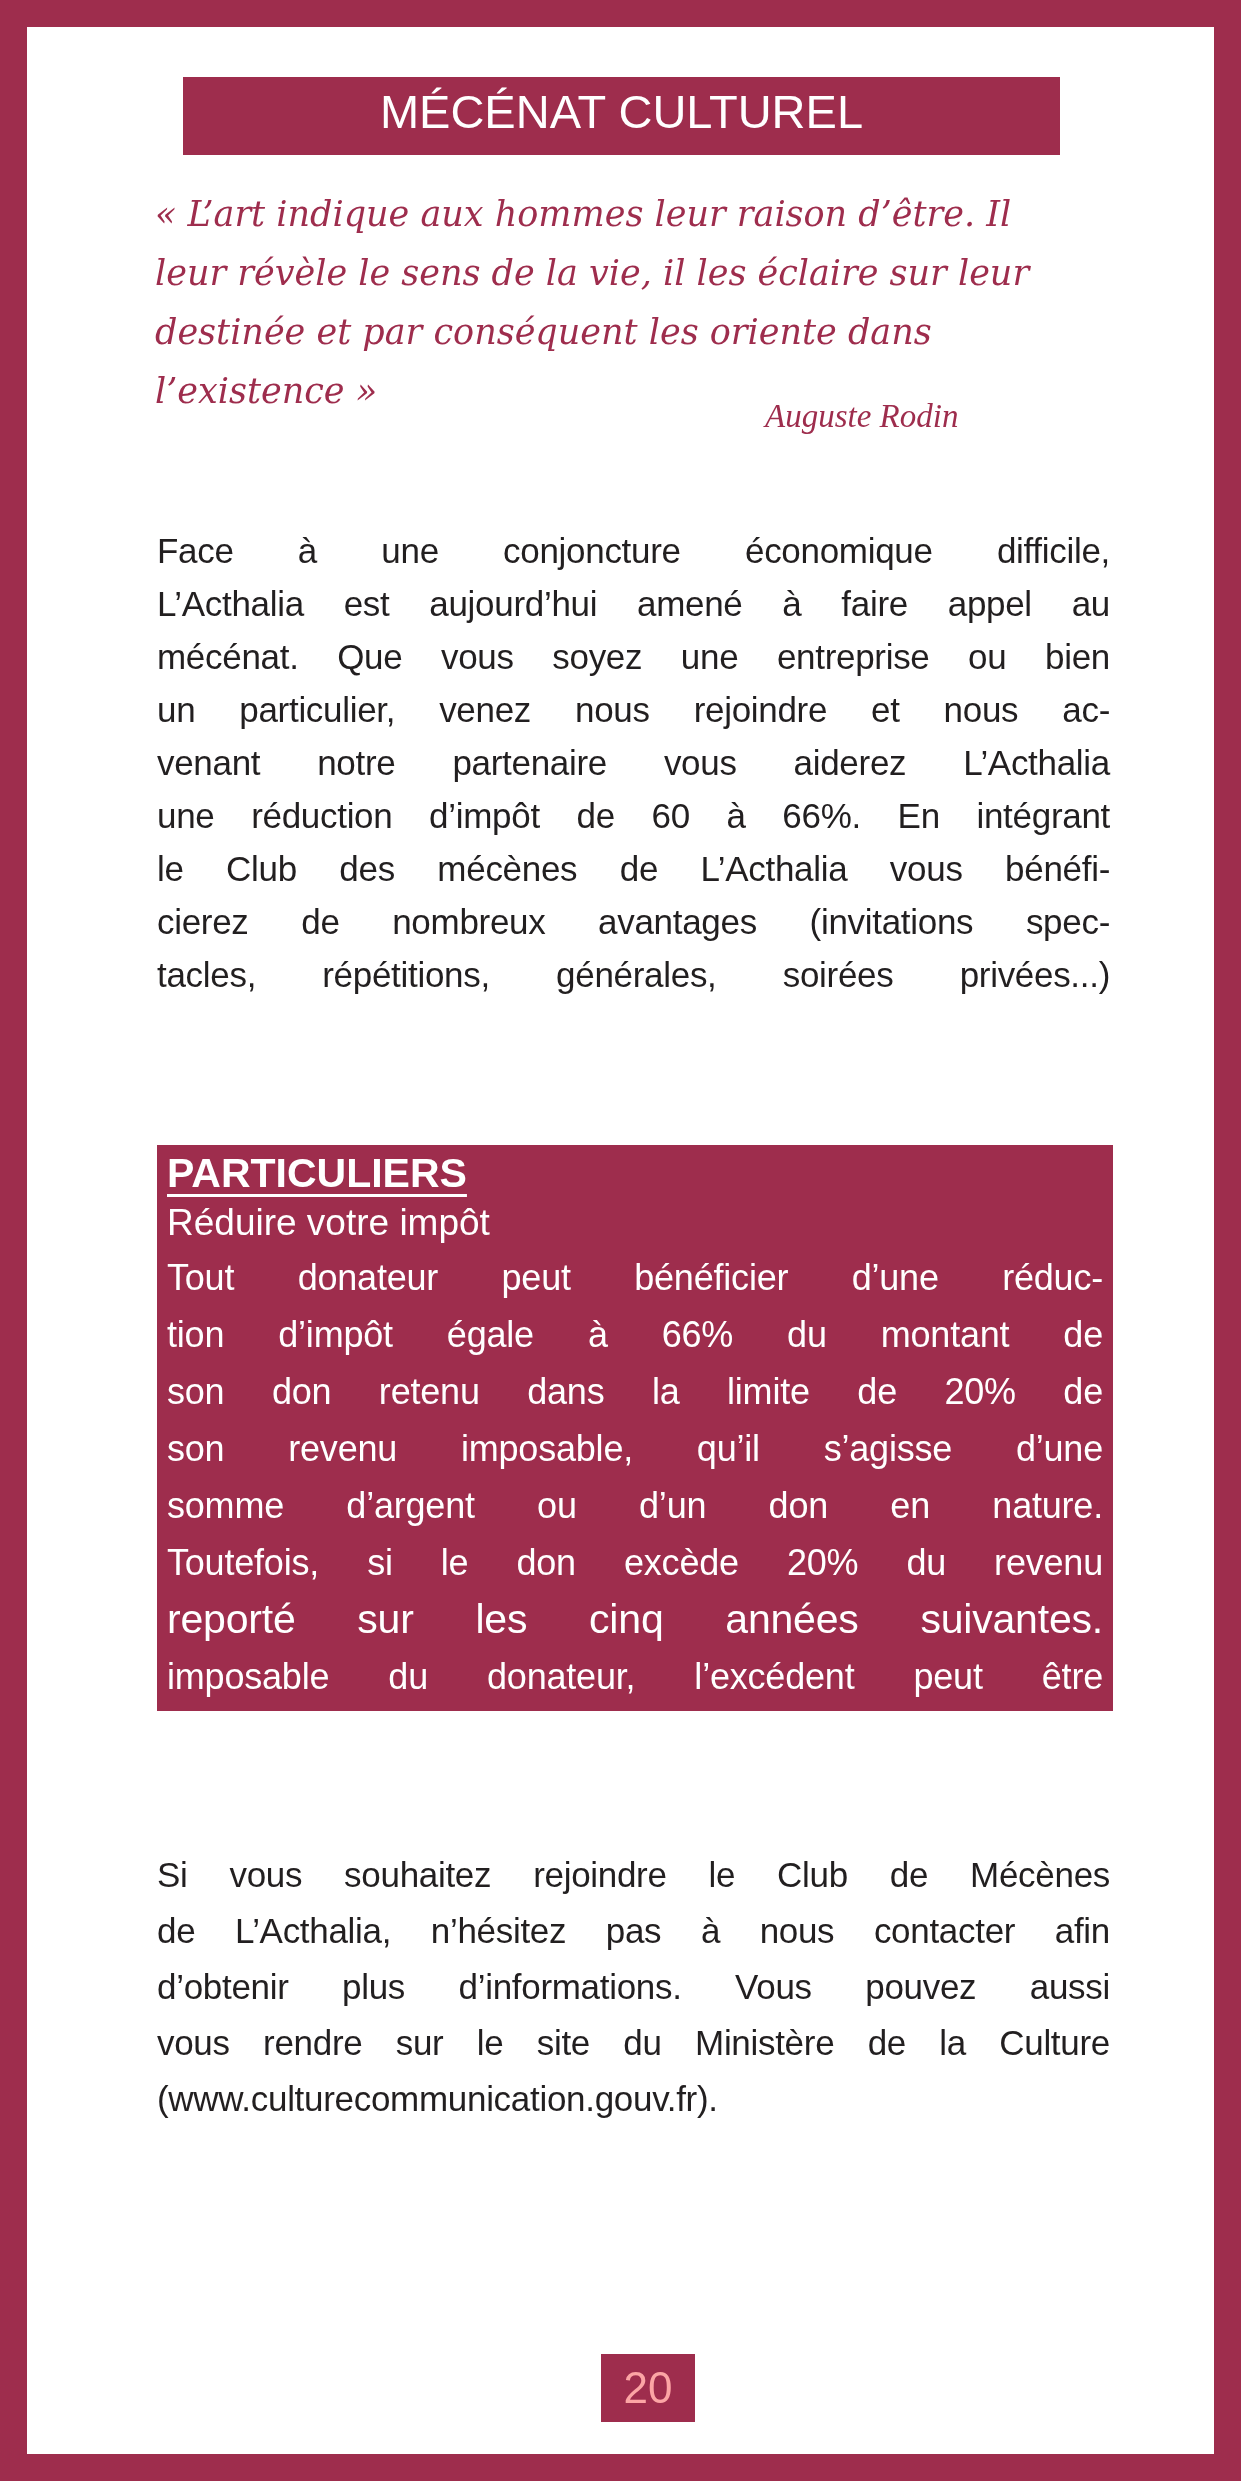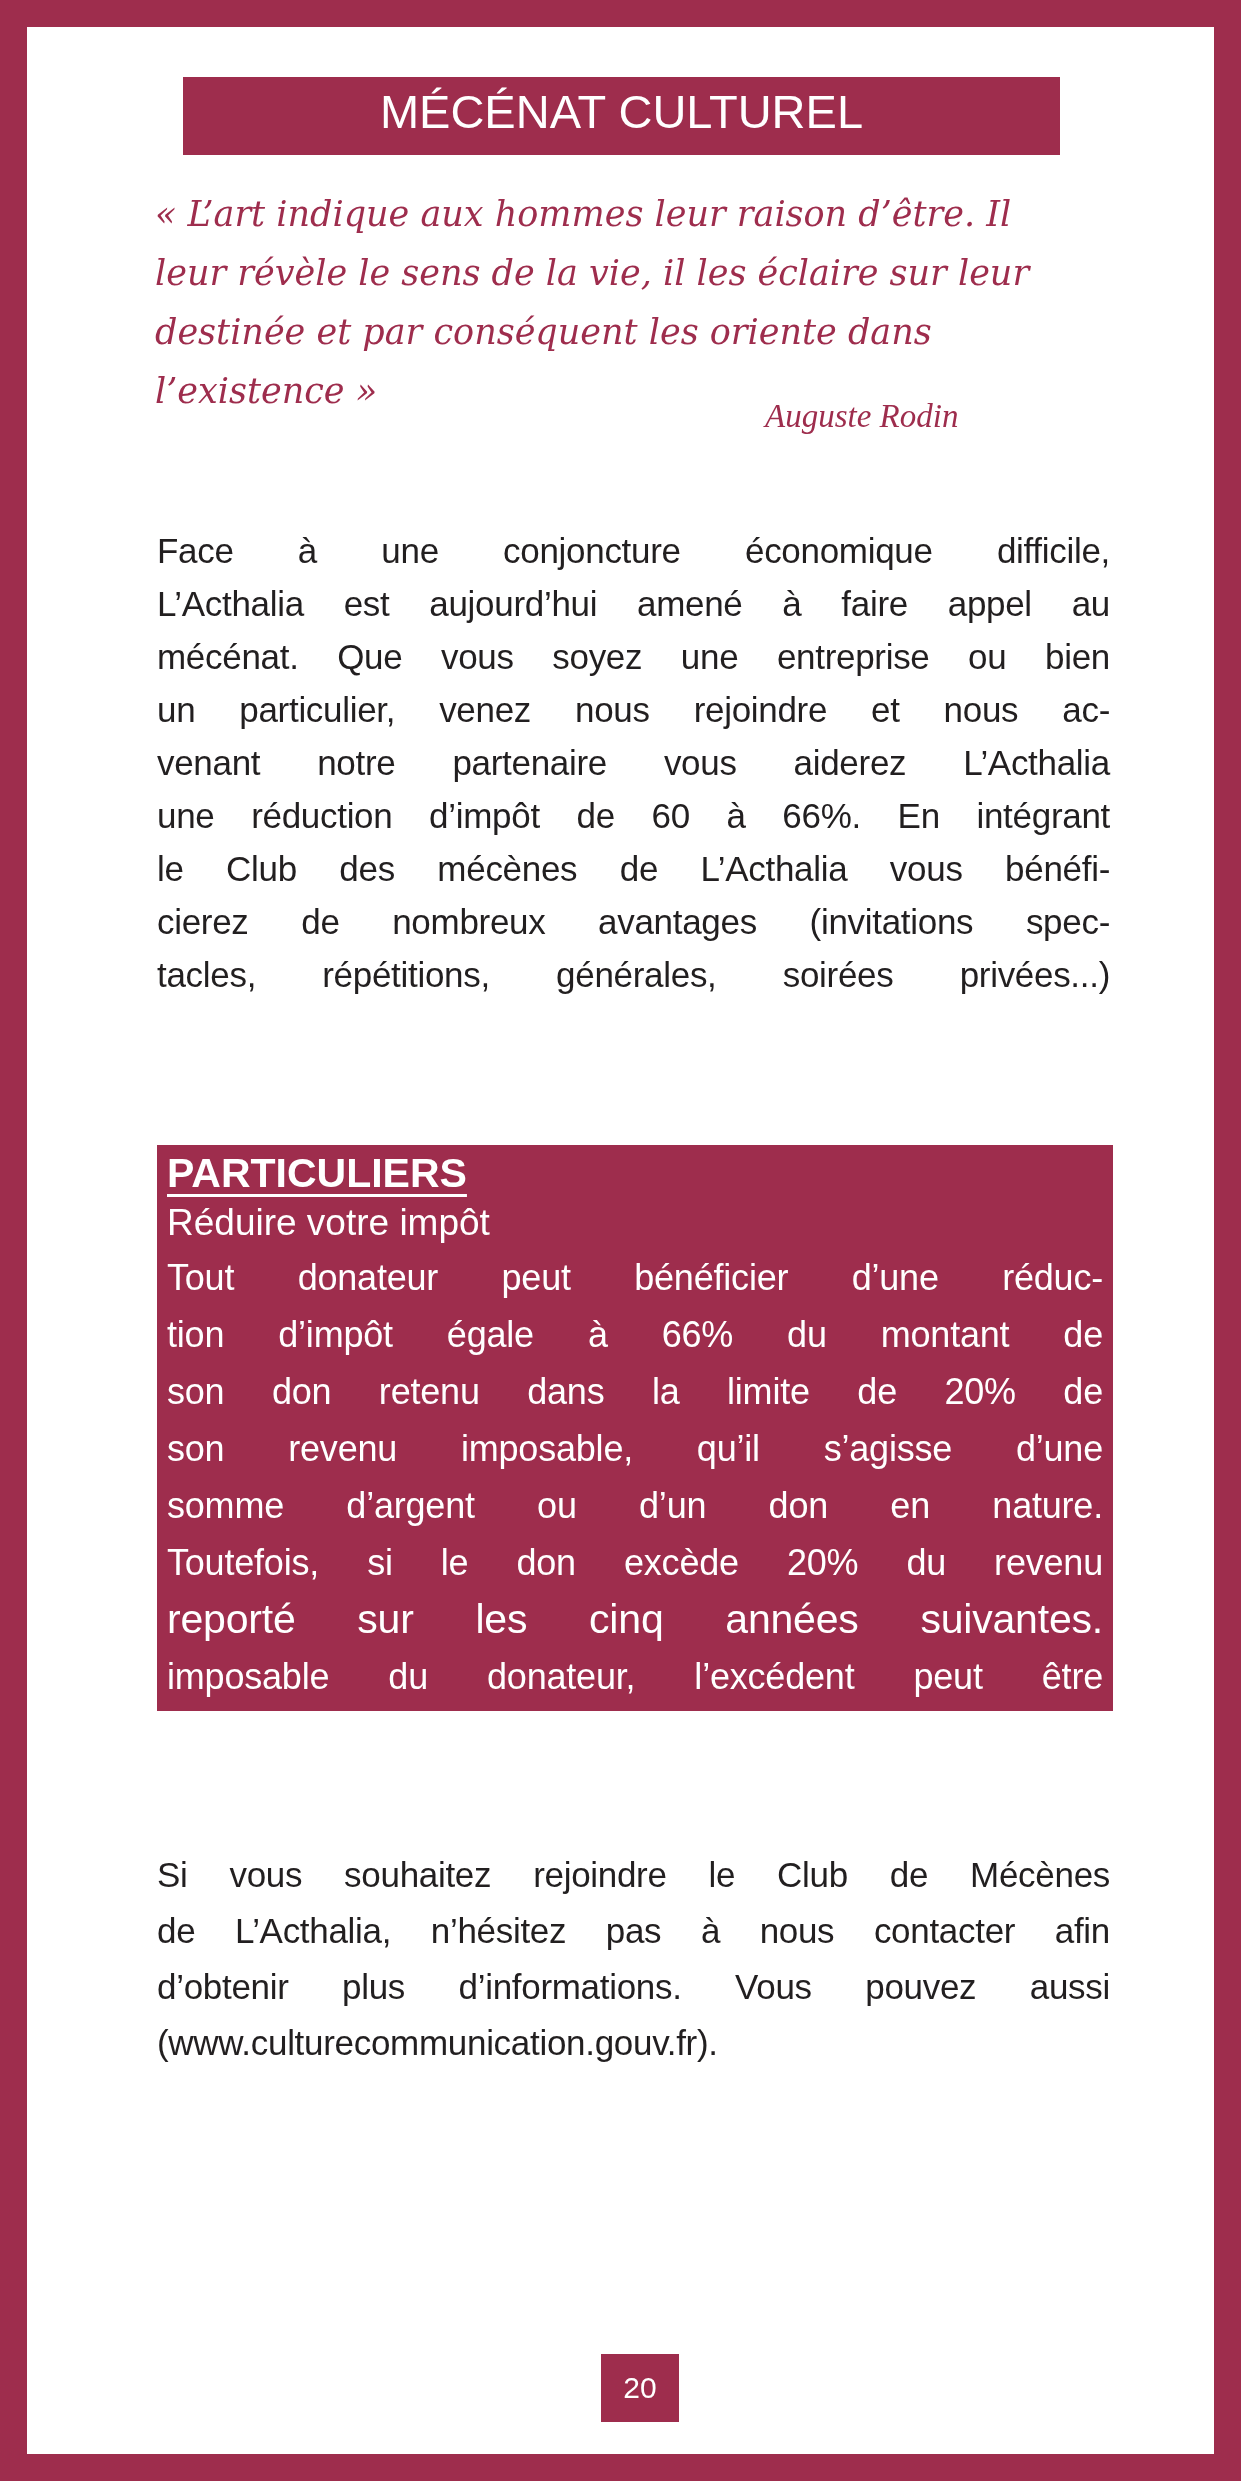--- a/index.html
+++ b/index.html
@@ -61,24 +61,24 @@
     font-size: 41px; font-weight: 700; line-height: 48px;
     text-decoration: underline;
     text-decoration-thickness: 3px;
     text-underline-offset: 7px;
   }
   .box-subheading { font-size: 37px; line-height: 52px; }
   .box .jline { font-size: 36px; line-height: 57px; letter-spacing: -0.2px; }
   .box .jline.big { font-size: 41px; }
   .page-number {
     position: absolute; left: 574px; top: 2327px;
-    width: 78px; height: 68px;
+    width: 94px; height: 68px;
     background: var(--maroon, #9e2d4d);
-    color: #ffffff;
-    font-size: 30px;
+    color: #fca5a5;
+    font-size: 44px;
     text-align: center; line-height: 68px;
   }
 </style>
 </head>
 <body>
 
 <div class="page">
 
   <div class="banner">
     <span>MÉCÉNAT CULTUREL</span>
@@ -114,20 +114,21 @@
     <div class="jline">somme d’argent ou d’un don en nature.</div>
     <div class="jline">Toutefois, si le don excède 20% du revenu</div>
     <div class="jline big">reporté sur les cinq années suivantes.</div>
     <div class="jline">imposable du donateur, l’excédent peut être</div>
   </div>
 
   <div class="para closing">
     <div class="jline">Si vous souhaitez rejoindre le Club de Mécènes</div>
     <div class="jline">de L’Acthalia, n’hésitez pas à nous contacter afin</div>
     <div class="jline">d’obtenir plus d’informations. Vous pouvez aussi</div>
+    <div class="jline">vous rendre sur le site du Ministère de la Culture</div>
     <div class="plainline">(www.culturecommunication.gouv.fr).</div>
   </div>
 
   <div class="page-number">
     <span>20</span>
   </div>
 
 </div>
 
 </body></html>

